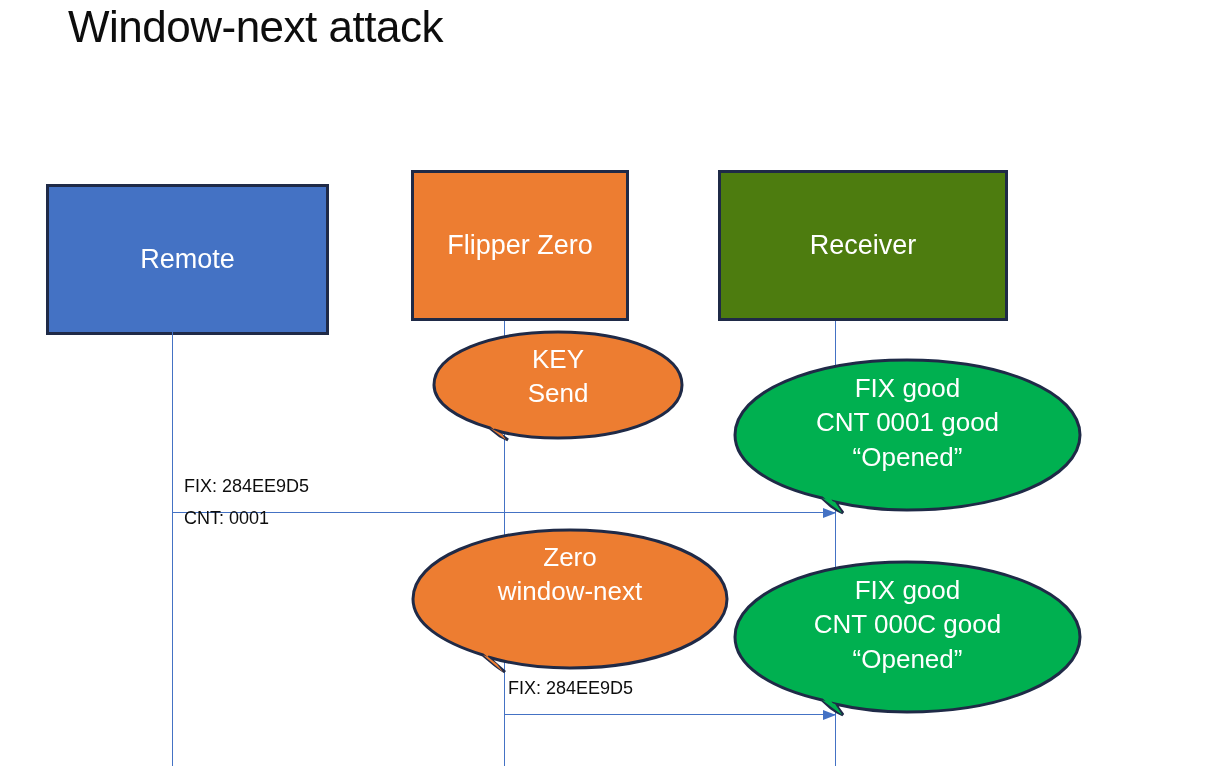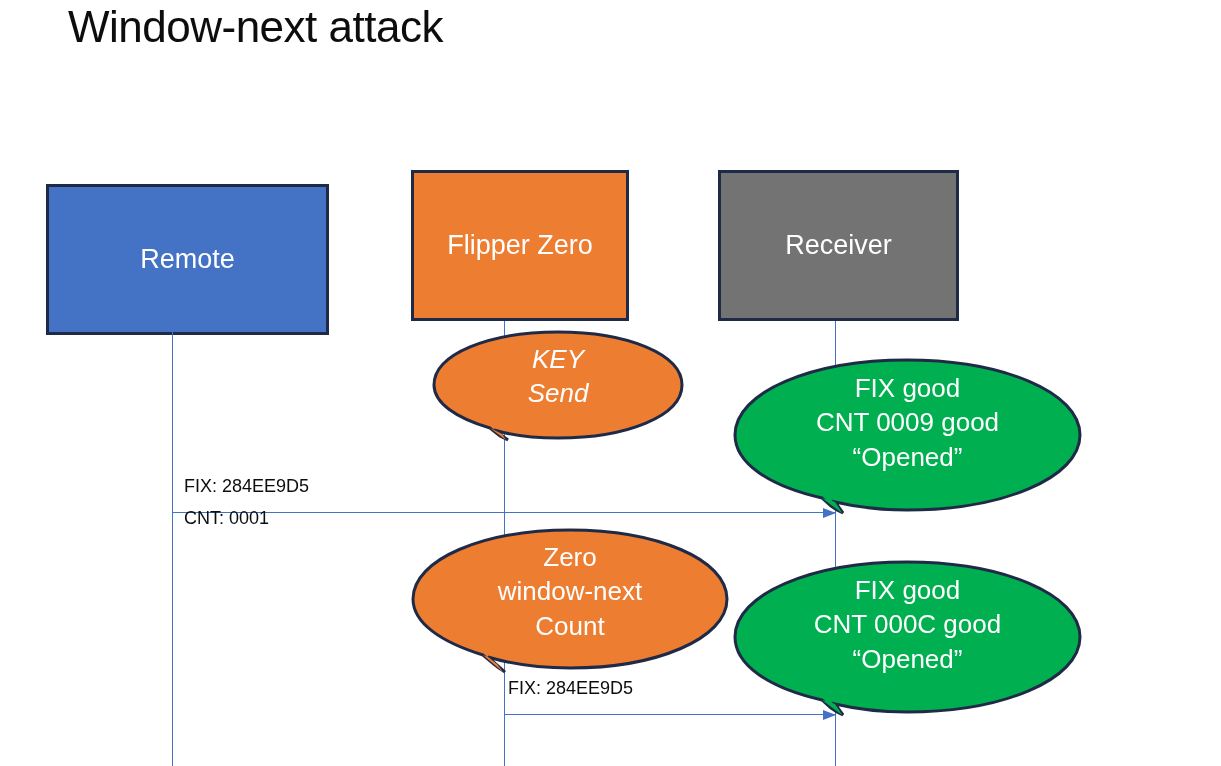--- a/index.html
+++ b/index.html
@@ -40,21 +40,21 @@
   }
   .actor-label {
     color: #ffffff;
     font-size: 27px;
     font-weight: 400;
     text-align: center;
     line-height: 1.2;
   }
   #actor-remote  { left: 46px;  top: 184px; width: 283px; height: 151px; background: #4472C4; }
   #actor-flipper { left: 384px; top: 170px; width: 218px; height: 151px; background: #ED7D31; margin-left: 27px; }
-  #actor-receiver{ left: 718px; top: 170px; width: 241px; height: 151px; background: #737373; }
+  #actor-receiver{ left: 718px; top: 170px; width: 290px; height: 151px; background: #4d7c0f; }
 
   
   .lifeline {
     position: absolute;
     width: 0;
     border-left: 1.6px solid #4472C4;
   }
   #lifeline-remote   { left: 172px; top: 321px; height: 445px; }
   #lifeline-flipper  { left: 504px; top: 321px; height: 445px; }
   #lifeline-receiver { left: 835px; top: 321px; height: 445px; }
@@ -104,21 +104,21 @@
     position: absolute;
     left: 0;
     right: 0;
     text-align: center;
     color: #ffffff;
     font-size: 26px;
     line-height: 1.32;
     pointer-events: none;
   }
 
-  #bubble-key-known      { left: 432px; top: 330px; width: 252px; height: 112px; font-style: italic; }
+  #bubble-key-known      { left: 432px; top: 330px; width: 252px; height: 112px; }
   #bubble-key-known .bubble-text { top: 12px; }
 
   #bubble-send-window    { left: 411px; top: 528px; width: 318px; height: 145px; }
   #bubble-send-window .bubble-text { top: 12px; }
 
   #bubble-fix-good-1     { left: 733px; top: 358px; width: 349px; height: 157px; }
   #bubble-fix-good-1 .bubble-text { top: 13px; }
 
   #bubble-fix-good-2     { left: 733px; top: 560px; width: 349px; height: 157px; }
   #bubble-fix-good-2 .bubble-text { top: 13px; }
@@ -183,41 +183,40 @@
                L 88 140
                L 84 137
                L 72 127
                C 30 114, 2 95, 2 71
                C 2 31, 73 2, 159 2 Z" fill="#ED7D31" stroke="#1f2a47" stroke-width="3"></path>
       <path d="M77 129 L 86 136 L 92 144 L 72 127 Z" fill="#ED7D31" stroke="none"></path>
     </svg>
     <div class="bubble-text">
       <div>Zero</div>
       <div>window-next</div>
-      <div>Count</div>
     </div>
   </div>
 
   <div class="bubble" id="bubble-fix-good-1">
     <svg width="349" height="157" viewBox="0 0 349 157">
       <path d="M174 2
                C 269 2, 347 34, 347 77
                C 347 120, 269 152, 174 152
                C 148 152, 123 149, 102 144
                L 110 155
                L 104 152
                L 98 148
                L 89 140
                C 36 128, 2 105, 2 77
                C 2 34, 79 2, 174 2 Z" fill="#00B050" stroke="#1f2a47" stroke-width="3"></path>
       <path d="M102 144 L 106 150 L 109 155 L 89 140 Z" fill="#00B050" stroke="none"></path>
     </svg>
     <div class="bubble-text">
       <div>FIX good</div>
-      <div>CNT 0009 good</div>
+      <div>CNT 0001 good</div>
       <div>“Opened”</div>
     </div>
   </div>
 
   <div class="bubble" id="bubble-fix-good-2">
     <svg width="349" height="157" viewBox="0 0 349 157">
       <path d="M174 2
                C 269 2, 347 34, 347 77
                C 347 120, 269 152, 174 152
                C 148 152, 123 149, 102 144

